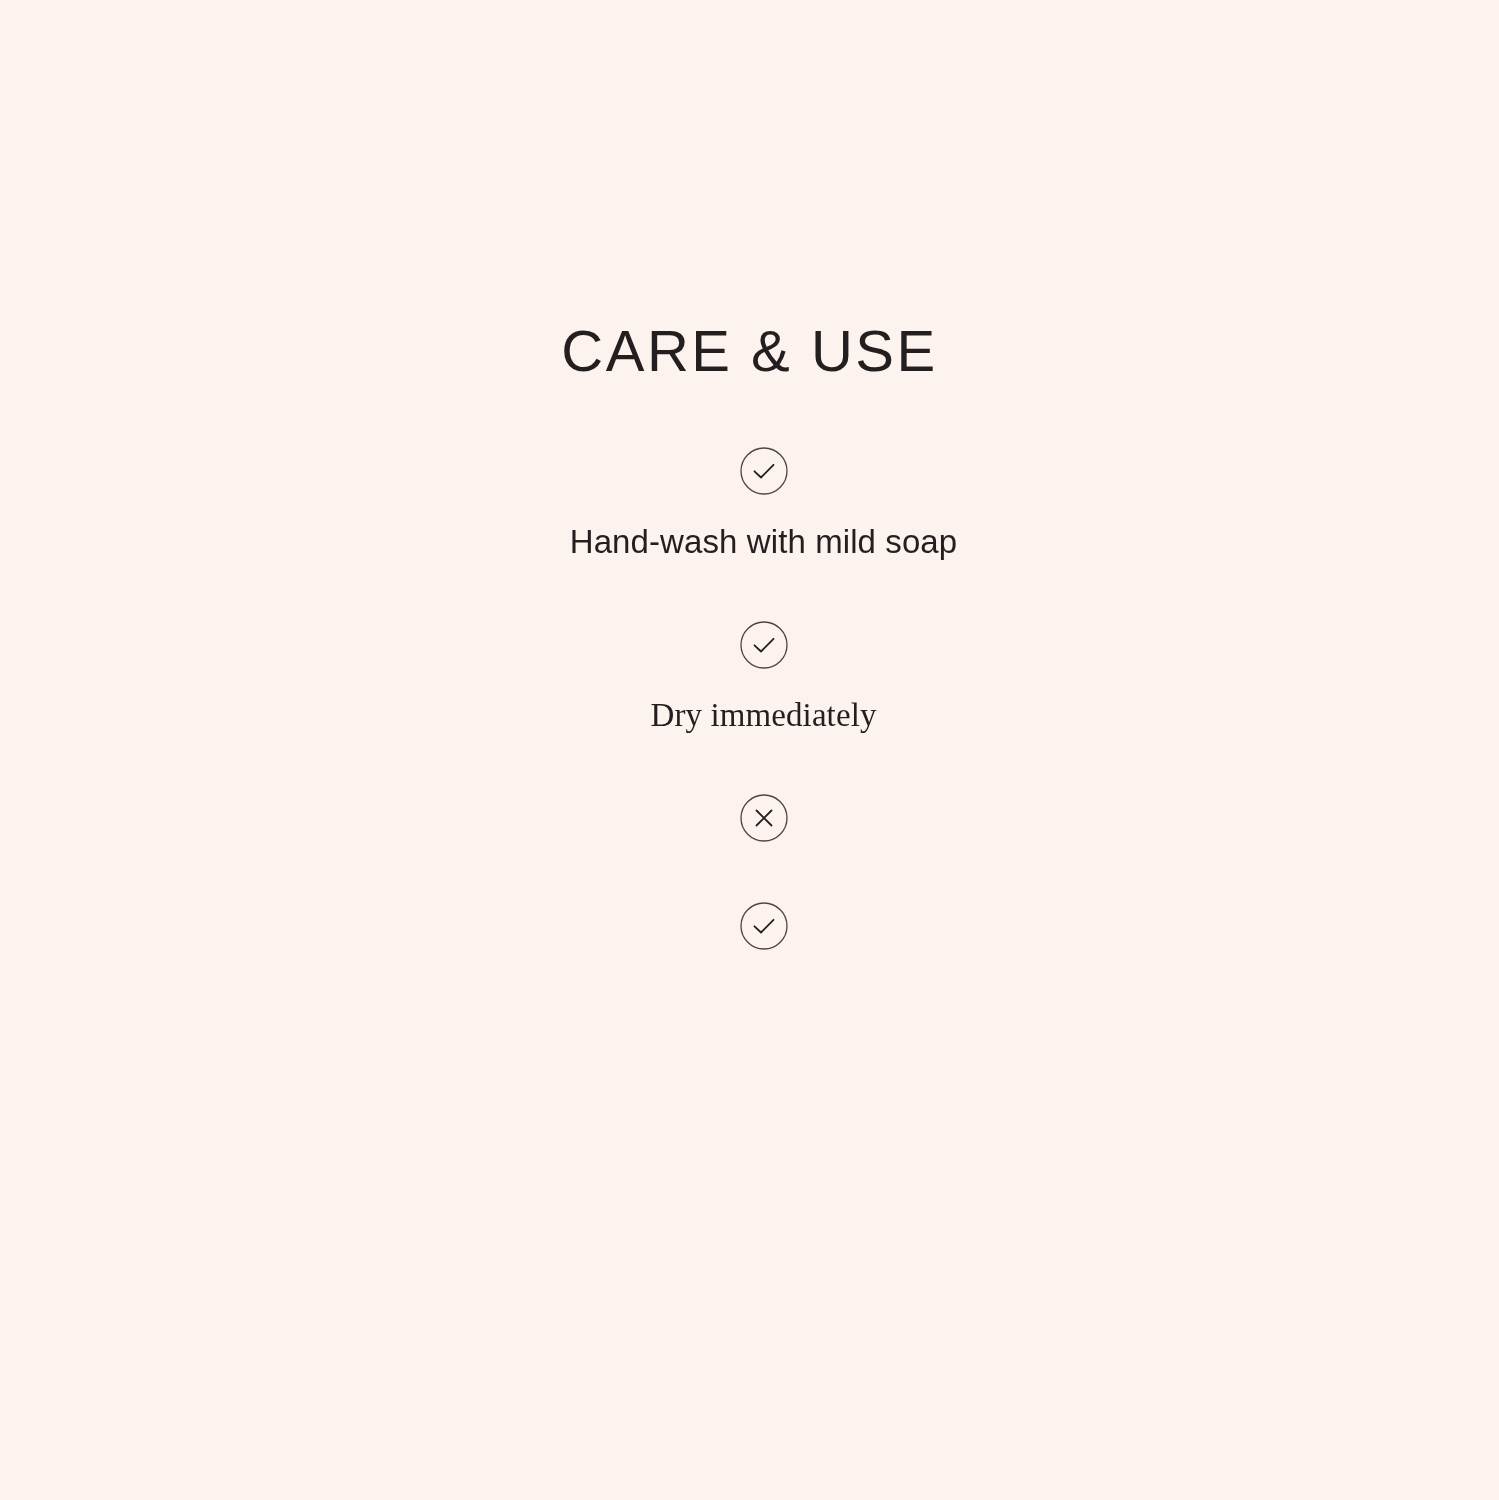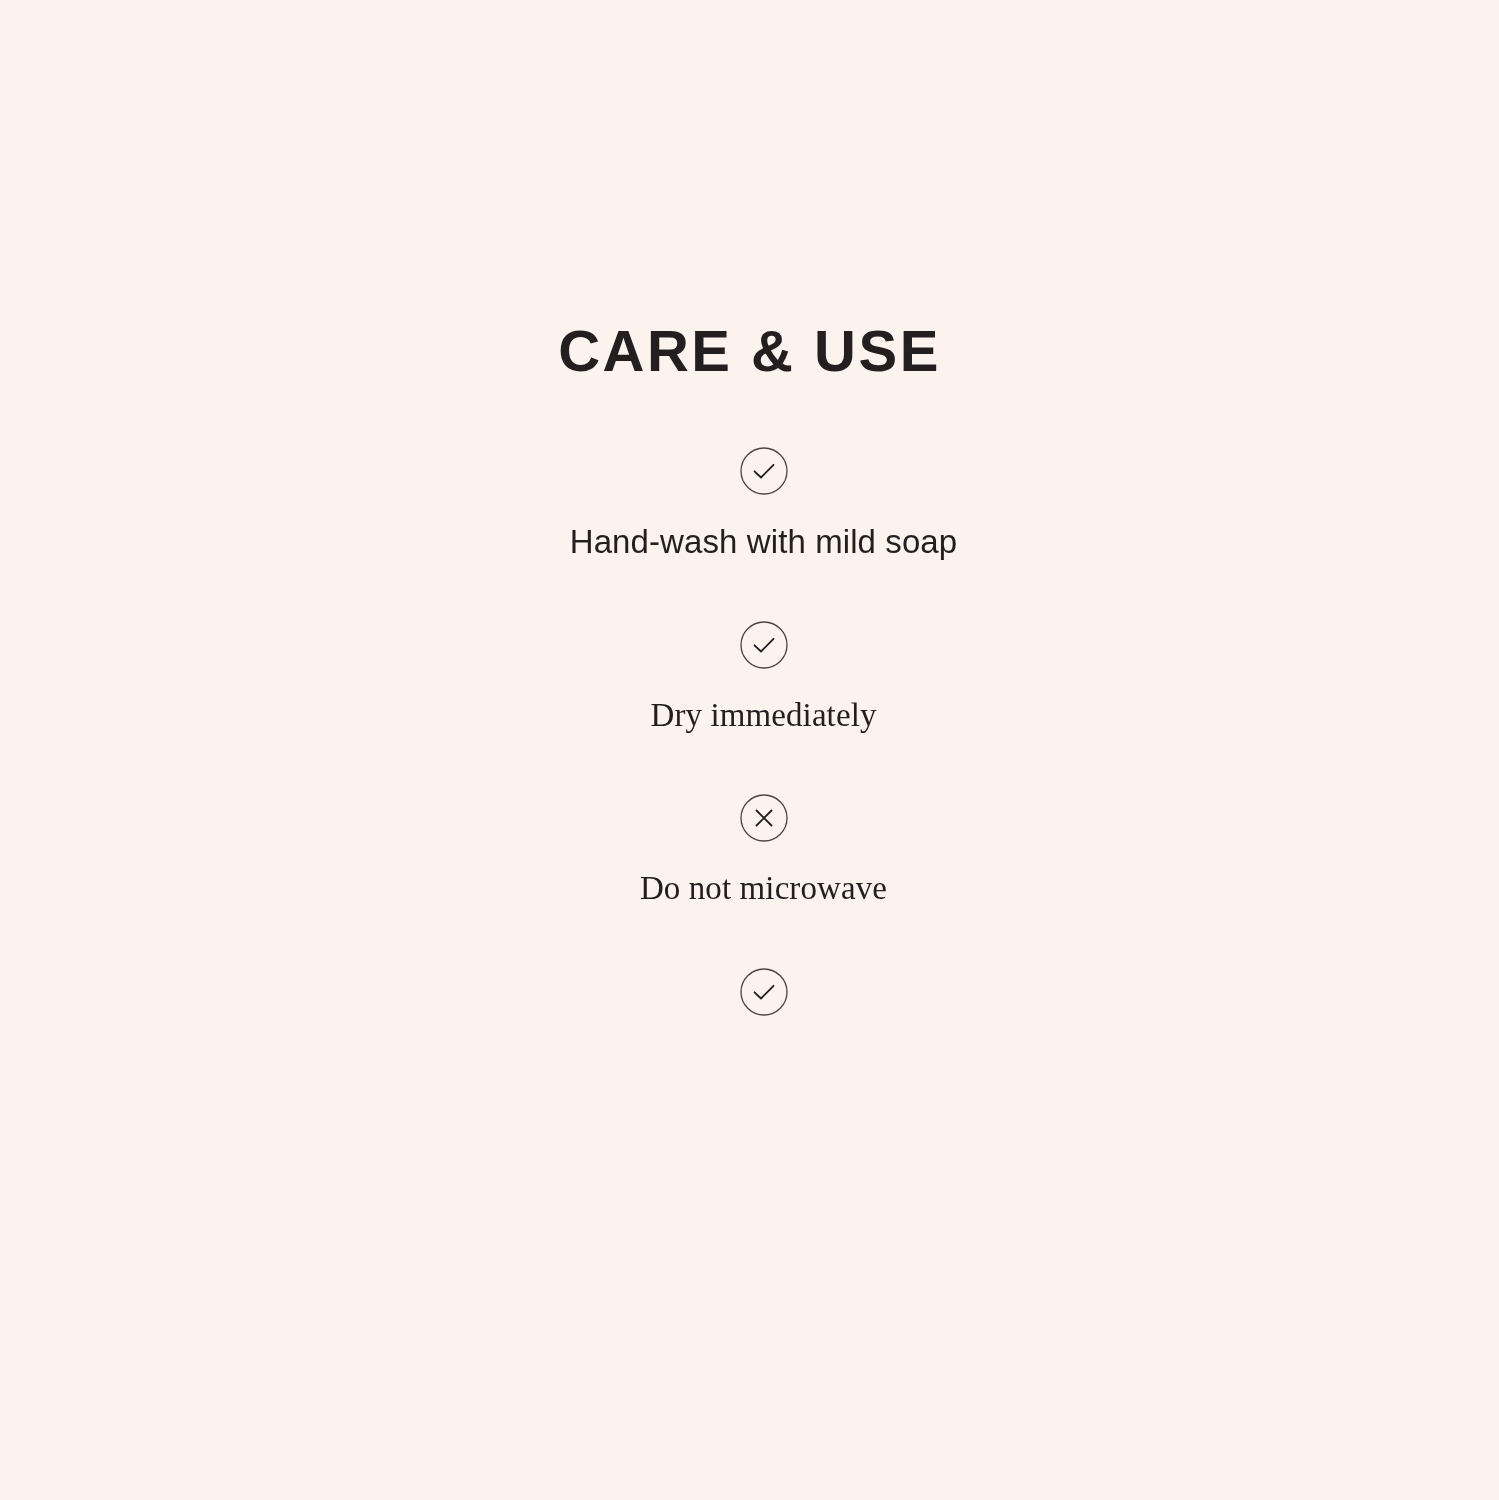--- a/index.html
+++ b/index.html
@@ -18,21 +18,21 @@
     width: 1499px;
     height: 1500px;
     position: relative;
     display: flex;
     flex-direction: column;
     align-items: center;
   }
   .title {
     margin-top: 322px;
     font-size: 58px;
-    font-weight: 700;
+    font-weight: 400;
     letter-spacing: 2.5px;
     line-height: 1;
     color: #231f20;
     text-align: center;
   }
   .items {
     margin-top: 66px;
     width: 100%;
     display: flex;
     flex-direction: column;
@@ -96,21 +96,20 @@
       <div class="item-label">Dry immediately</div>
     </div>
 
     <div class="item">
       <span class="icon">
         <svg width="50" height="50" viewBox="0 0 50 50">
           <circle cx="25" cy="25" r="23" fill="none" stroke="#4a4442" stroke-width="1.3"></circle>
           <path d="M17.5 17.5 L32.5 32.5 M32.5 17.5 L17.5 32.5" fill="none" stroke="#231f20" stroke-width="1.8" stroke-linecap="round"></path>
         </svg>
       </span>
-      <div class="item-label">Do not microwave</div>
     </div>
 
     <div class="item">
       <span class="icon">
         <svg width="50" height="50" viewBox="0 0 50 50">
           <circle cx="25" cy="25" r="23" fill="none" stroke="#4a4442" stroke-width="1.3"></circle>
           <path d="M15.5 25.3 L22 31.5 L34.5 18.8" fill="none" stroke="#231f20" stroke-width="1.8" stroke-linecap="round" stroke-linejoin="round"></path>
         </svg>
       </span>
     </div>

